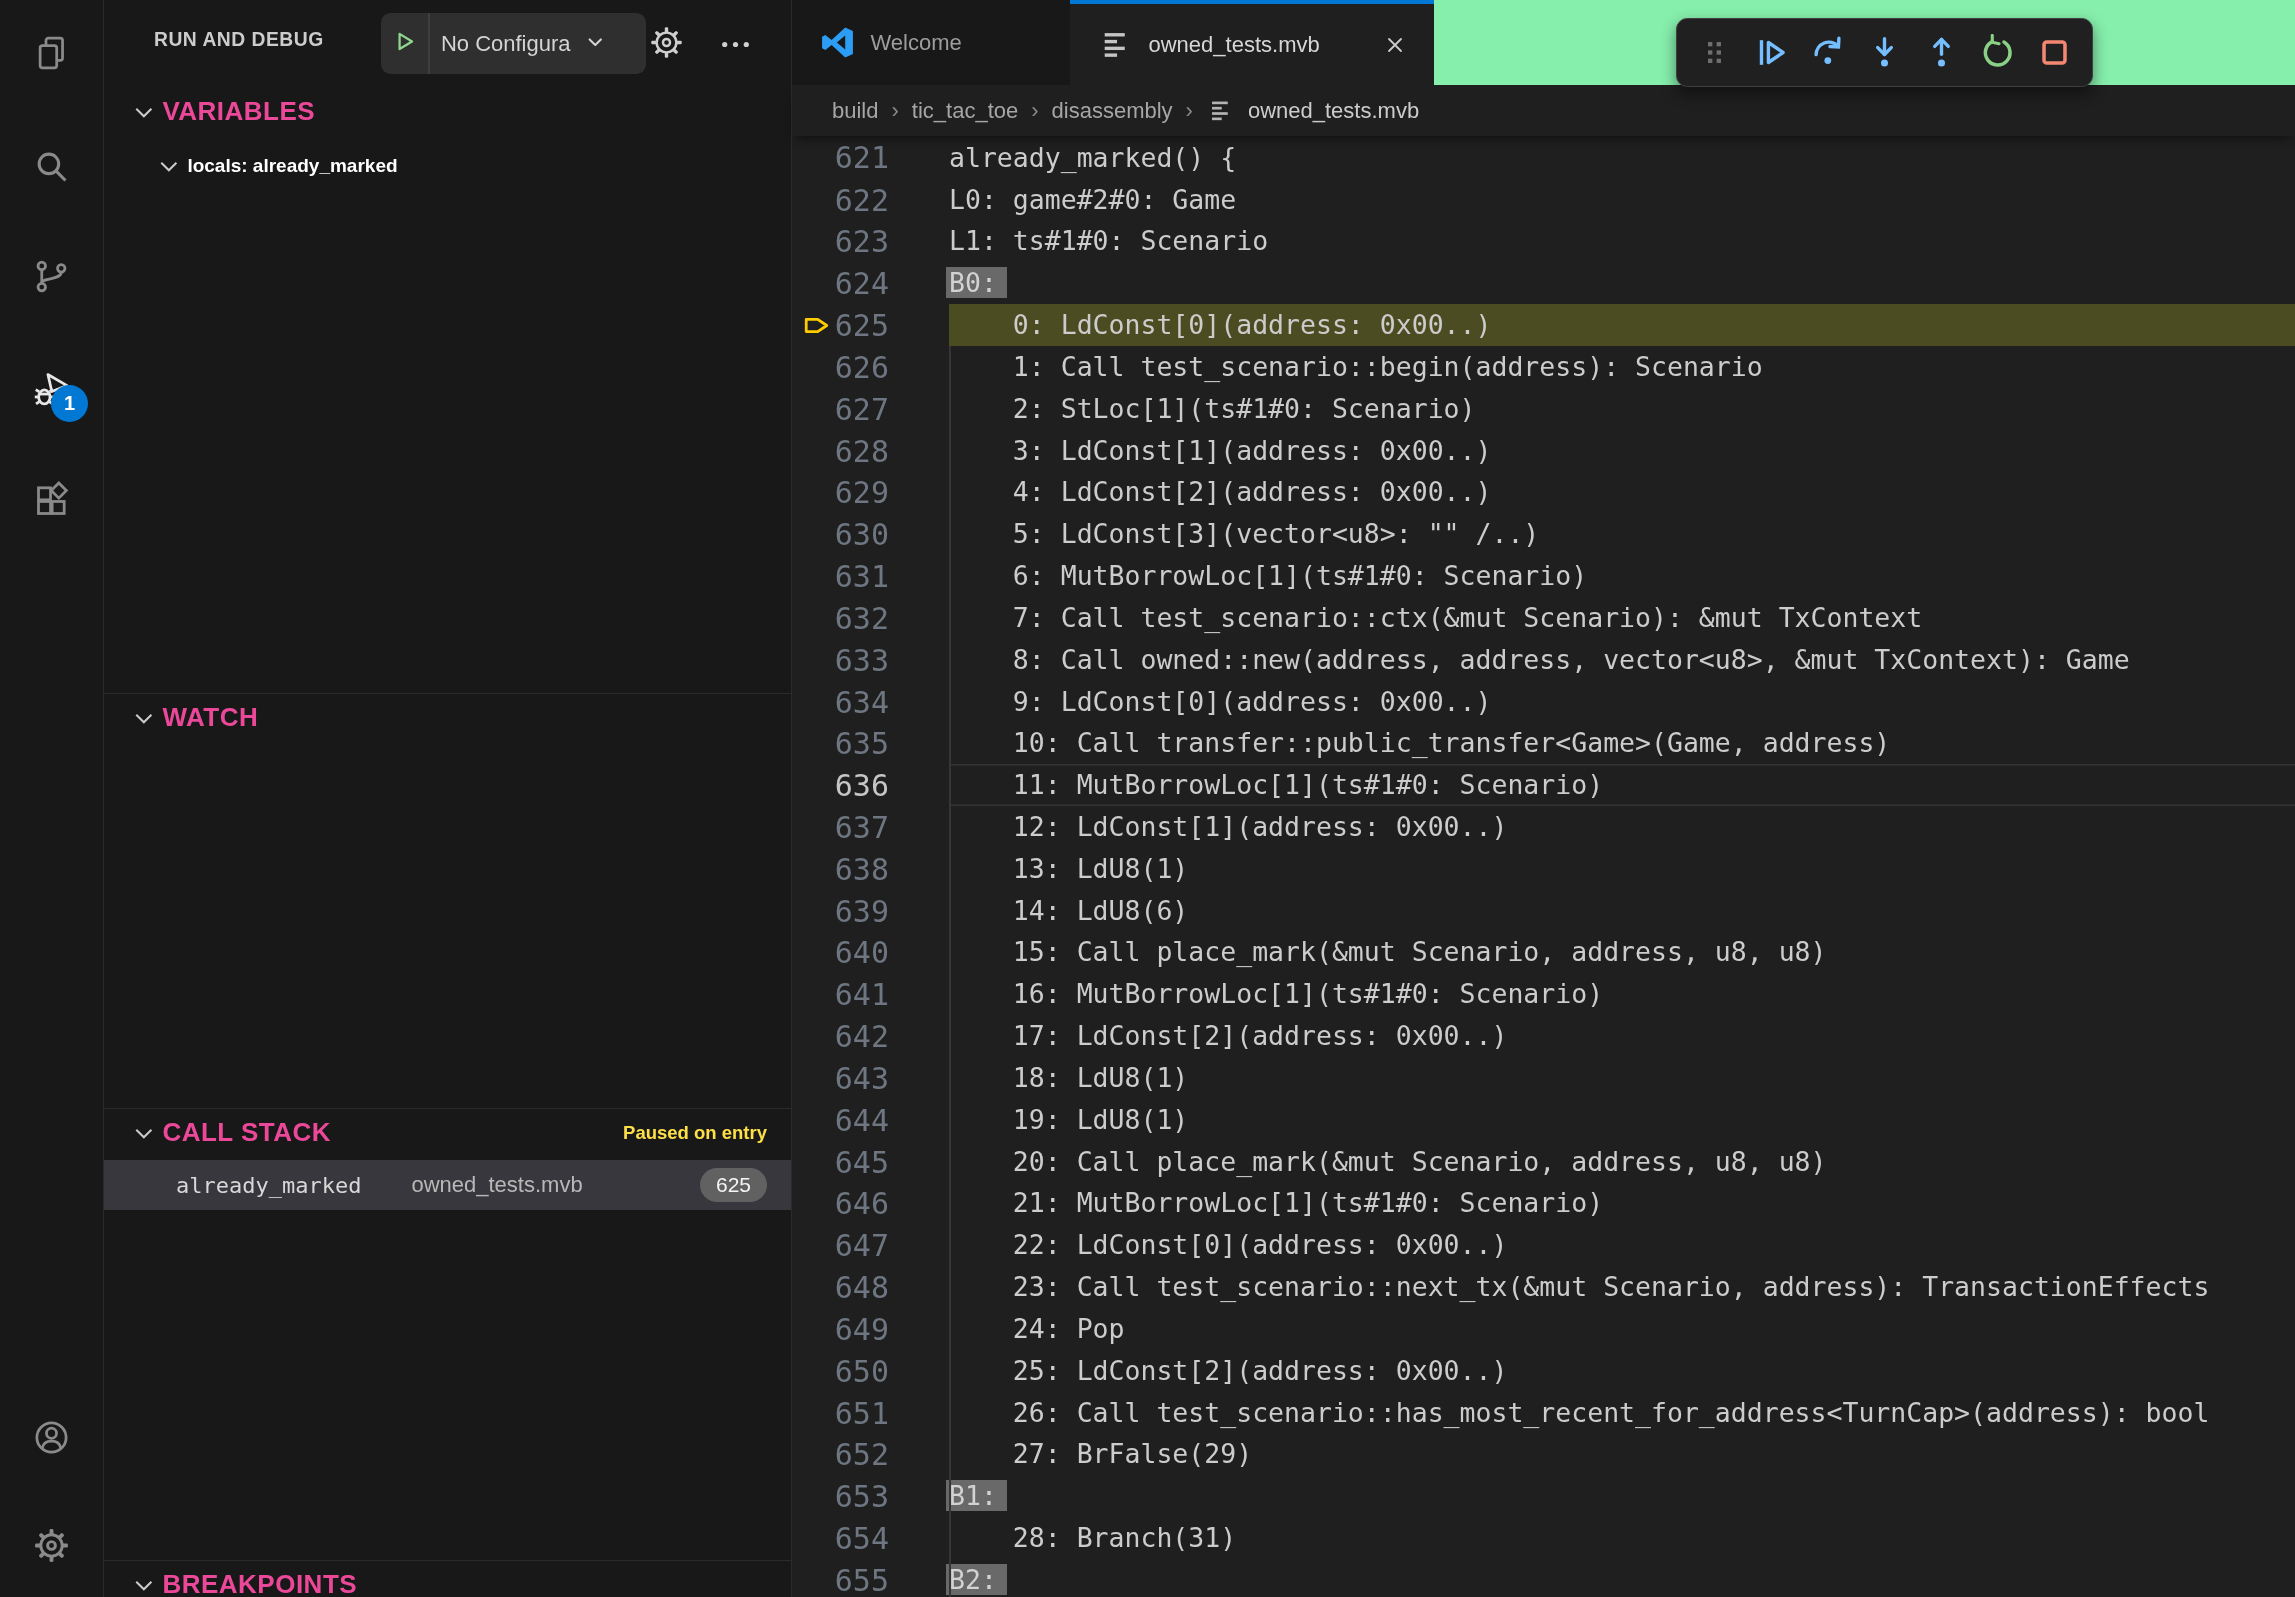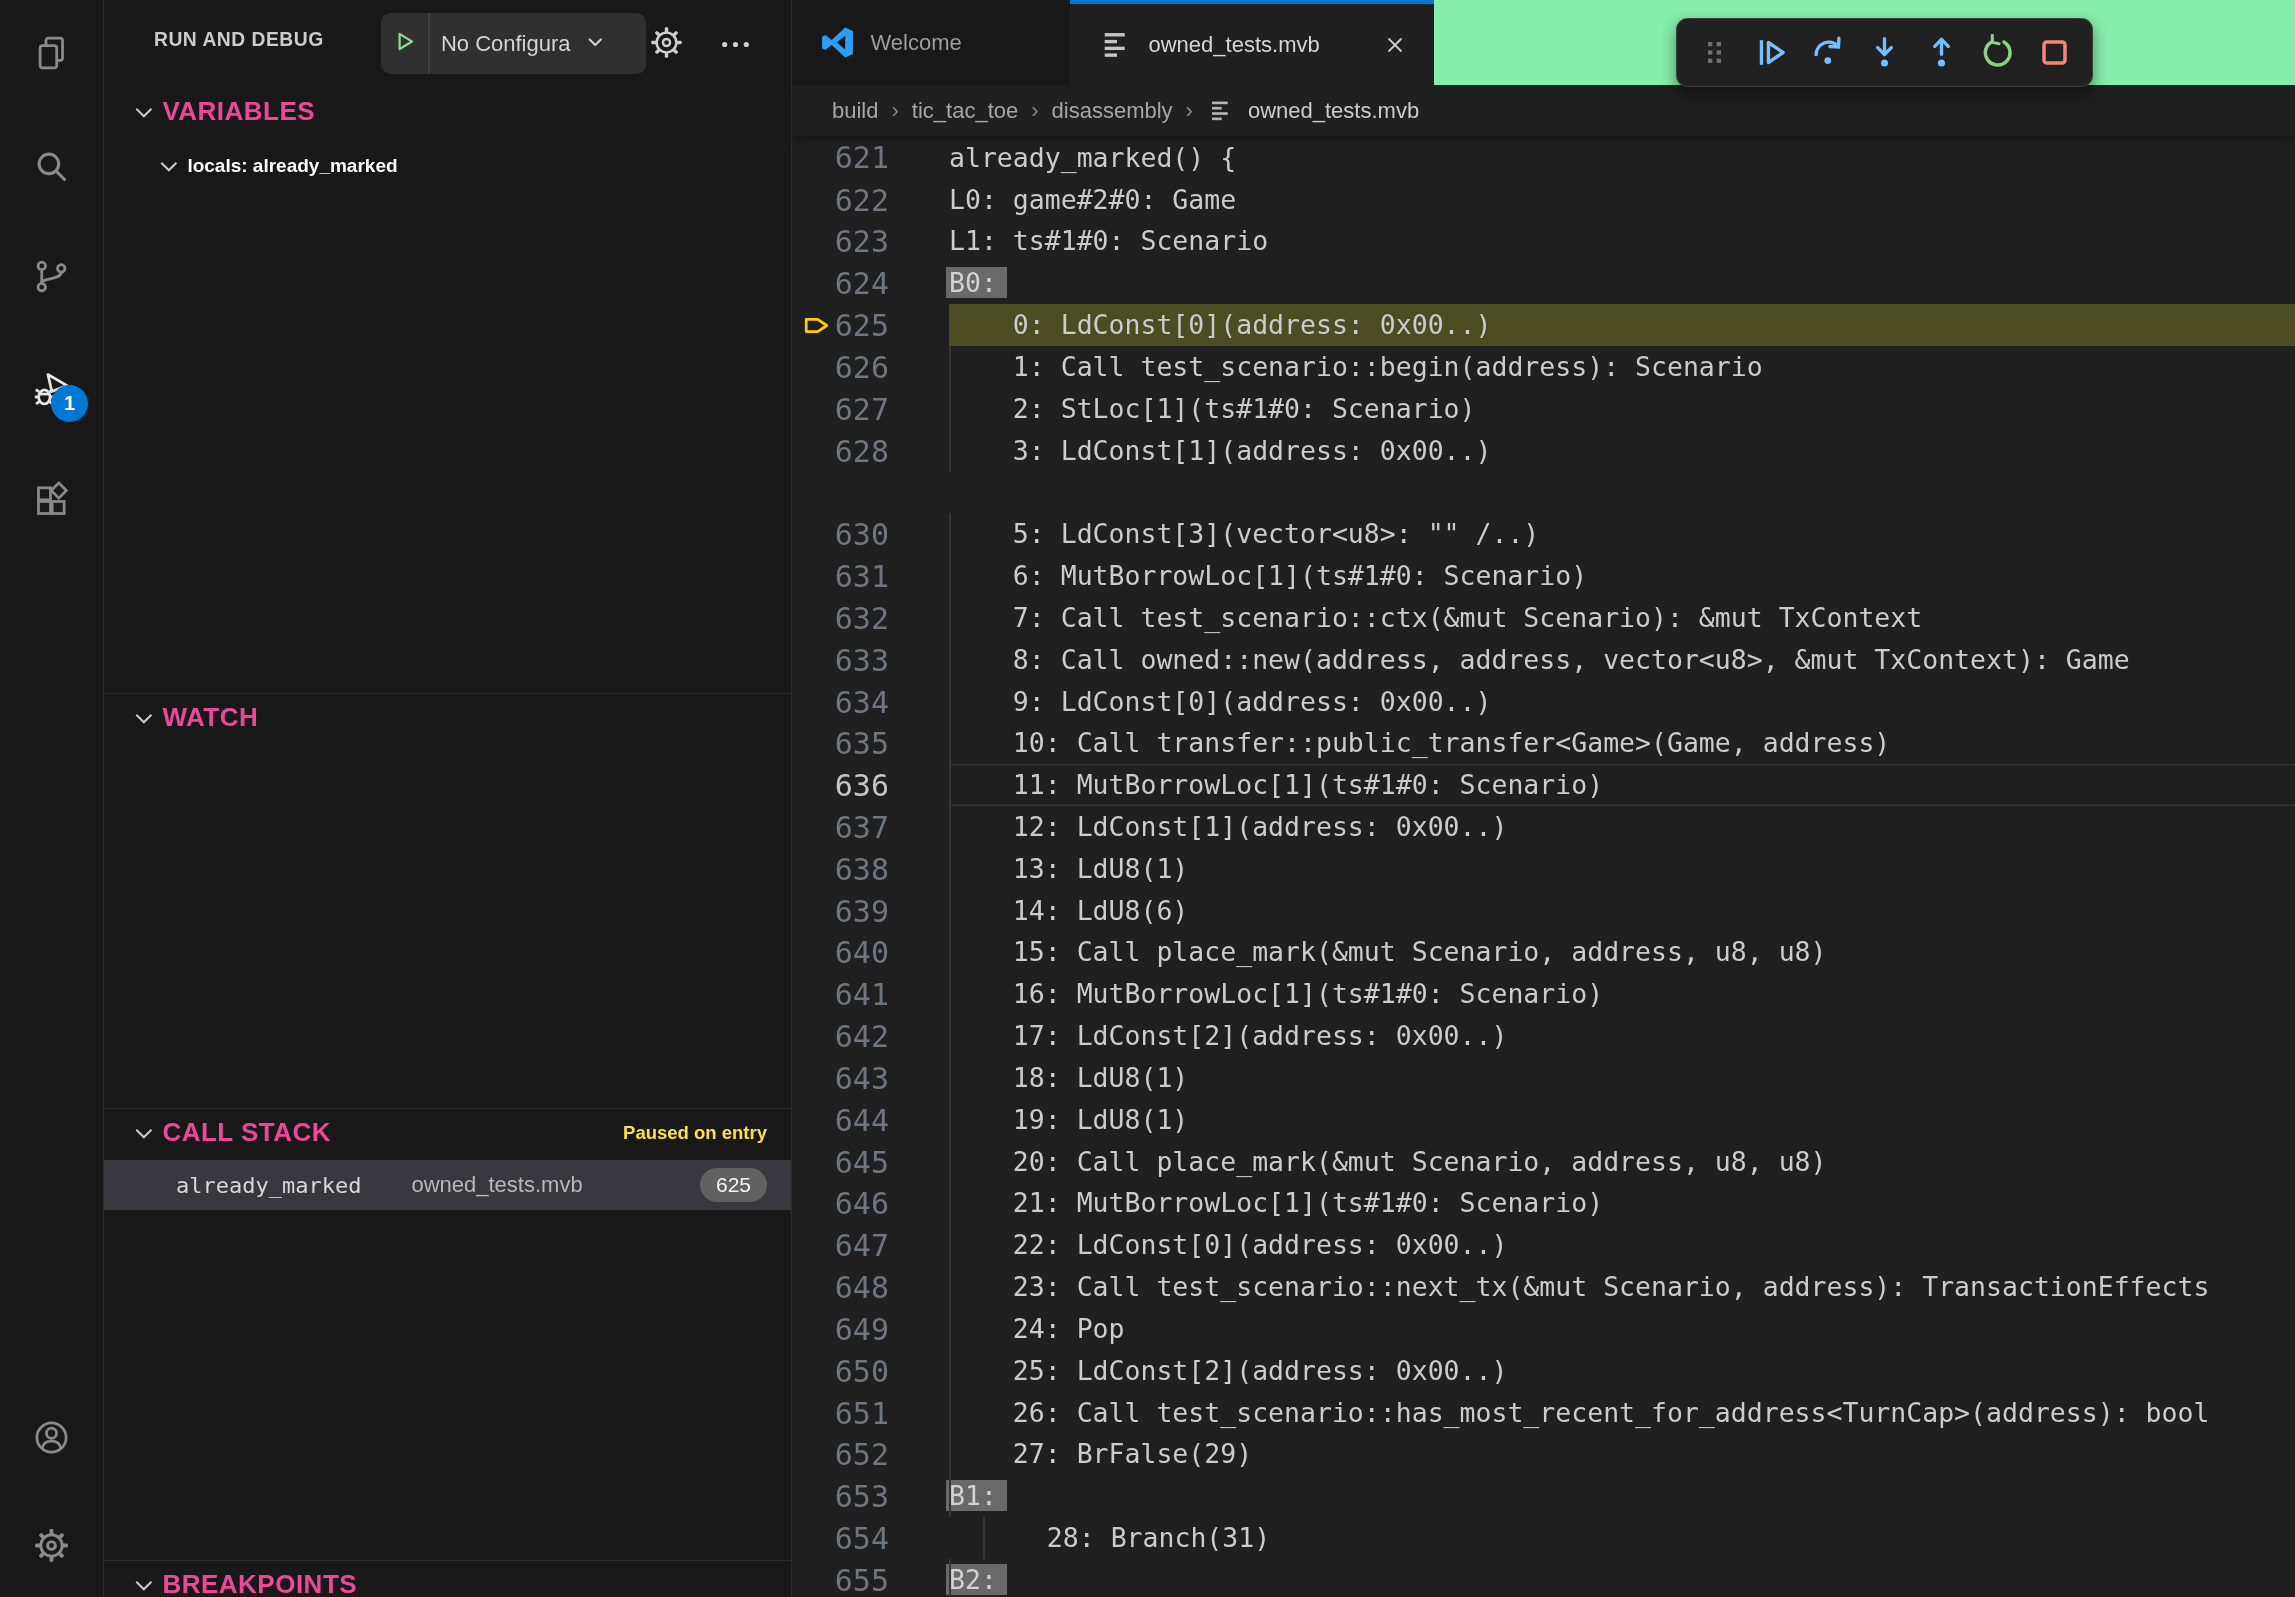--- a/index.html
+++ b/index.html
@@ -425,20 +425,27 @@
           </div>
           <div class="content">    2: StLoc[1](ts#1#0: Scenario)</div>
         </div>
         <div class="row guided" style="top: 294px;">
           <div class="gutter">
             <span class="ln">628</span>
             <span class="spacer"></span>
           </div>
           <div class="content">    3: LdConst[1](address: 0x00..)</div>
         </div>
+        <div class="row guided" style="top: 335px;">
+          <div class="gutter">
+            <span class="ln">629</span>
+            <span class="spacer"></span>
+          </div>
+          <div class="content">    4: LdConst[2](address: 0x00..)</div>
+        </div>
         <div class="row guided" style="top: 377px;">
           <div class="gutter">
             <span class="ln">630</span>
             <span class="spacer"></span>
           </div>
           <div class="content">    5: LdConst[3](vector&lt;u8&gt;: "" /..)</div>
         </div>
         <div class="row guided" style="top: 419px;">
           <div class="gutter">
             <span class="ln">631</span>
@@ -593,21 +600,21 @@
           </div>
           <div class="content">    27: BrFalse(29)</div>
         </div>
         <div class="row guided" style="top: 1339px;">
           <div class="gutter">
             <span class="ln">653</span>
             <span class="spacer"></span>
           </div>
           <div class="content"><span class="blabel">B1:</span></div>
         </div>
-        <div class="row guided" style="top: 1381px; gap: 34px;">
+        <div class="row guided" style="top: 1381px;">
           <div class="gutter">
             <span class="ln">654</span>
             <span class="spacer"></span>
           </div>
           <div class="content">    28: Branch(31)</div>
         </div>
         <div class="row guided" style="top: 1423px;">
           <div class="gutter">
             <span class="ln">655</span>
             <span class="spacer"></span>

